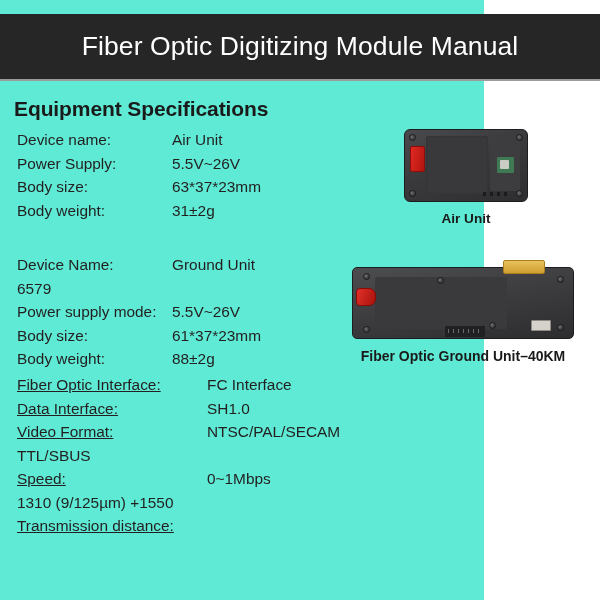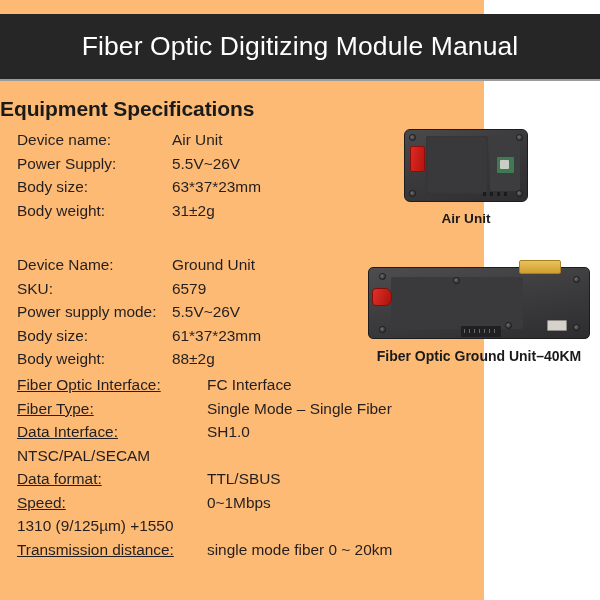--- a/index.html
+++ b/index.html
@@ -9,21 +9,21 @@
     height: 600px;
     background: #ffffff;
     font-family: "Liberation Sans", sans-serif;
     overflow: hidden;
   }
 
   #page {
     position: relative;
     width: 484px;
     height: 600px;
-    background: #fdba74;
+    background: #5eead4;
   }
 
   
   .header-bar {
     position: absolute;
     top: 14px;
     left: 0;
     width: 600px;
     height: 65px;
     background: #262626;
@@ -44,21 +44,21 @@
     left: 0;
     width: 600px;
     height: 2px;
     background: #9b9b9b;
   }
 
   
   .section-title {
     position: absolute;
     top: 97px;
-    left: 0;
+    left: 14px;
     font-size: 21px;
     font-weight: 700;
     color: #1a1a1a;
     letter-spacing: -0.1px;
   }
 
   
   .spec-block {
     position: absolute;
     left: 17px;
@@ -88,21 +88,21 @@
   #block-ground .spec-label { min-width: 155px; }
   #block-fiber .spec-label  { min-width: 190px; text-decoration: underline; }
   .spec-row.inline .spec-label { min-width: 0; padding-right: 13px; }
 
   
   .figure {
     position: absolute;
     text-align: center;
   }
   #figure-air    { top: 129px; left: 396px; width: 140px; }
-  #figure-ground { top: 256px; left: 360px; width: 238px; }
+  #figure-ground { top: 256px; left: 344px; width: 238px; }
 
   .figure-caption {
     font-size: 13.6px;
     font-weight: 700;
     color: #1a1a1a;
     white-space: nowrap;
   }
   #figure-air .figure-caption    { margin-top: 9px; }
   #figure-ground .figure-caption { margin-top: 9px; font-size: 14px; }
 
@@ -289,21 +289,20 @@
         <span class="spec-value">31±2g</span>
       </div>
     </div>
 
   <div class="spec-block" id="block-ground">
       <div class="spec-row">
         <span class="spec-label">Device Name:</span>
         <span class="spec-value">Ground Unit</span>
       </div>
       <div class="spec-row">
-        <span class="spec-label">SKU:</span>
         <span class="spec-value">6579</span>
       </div>
       <div class="spec-row">
         <span class="spec-label">Power supply mode:</span>
         <span class="spec-value">5.5V~26V</span>
       </div>
       <div class="spec-row">
         <span class="spec-label">Body size:</span>
         <span class="spec-value">61*37*23mm</span>
       </div>
@@ -312,44 +311,39 @@
         <span class="spec-value">88±2g</span>
       </div>
     </div>
 
   <div class="spec-block" id="block-fiber">
       <div class="spec-row">
         <span class="spec-label">Fiber Optic Interface:</span>
         <span class="spec-value">FC Interface</span>
       </div>
       <div class="spec-row">
-        <span class="spec-label">Fiber Type:</span>
-        <span class="spec-value">Single Mode – Single Fiber</span>
-      </div>
-      <div class="spec-row">
         <span class="spec-label">Data Interface:</span>
         <span class="spec-value">SH1.0</span>
       </div>
       <div class="spec-row">
+        <span class="spec-label">Video Format:</span>
         <span class="spec-value">NTSC/PAL/SECAM</span>
       </div>
       <div class="spec-row">
-        <span class="spec-label">Data format:</span>
         <span class="spec-value">TTL/SBUS</span>
       </div>
       <div class="spec-row inline">
         <span class="spec-label">Speed:</span>
         <span class="spec-value">0~1Mbps</span>
       </div>
       <div class="spec-row inline">
         <span class="spec-value">1310 (9/125µm) +1550</span>
       </div>
       <div class="spec-row">
         <span class="spec-label">Transmission distance:</span>
-        <span class="spec-value">single mode fiber 0 ~ 20km</span>
       </div>
     </div>
 
   <div class="figure" id="figure-air">
     <div class="dev-air">
       <div class="inner-plate"></div>
       <div class="right-plate"></div>
       <div class="red-conn"></div>
       <div class="green-pcb"></div>
       <div class="pads"></div>

